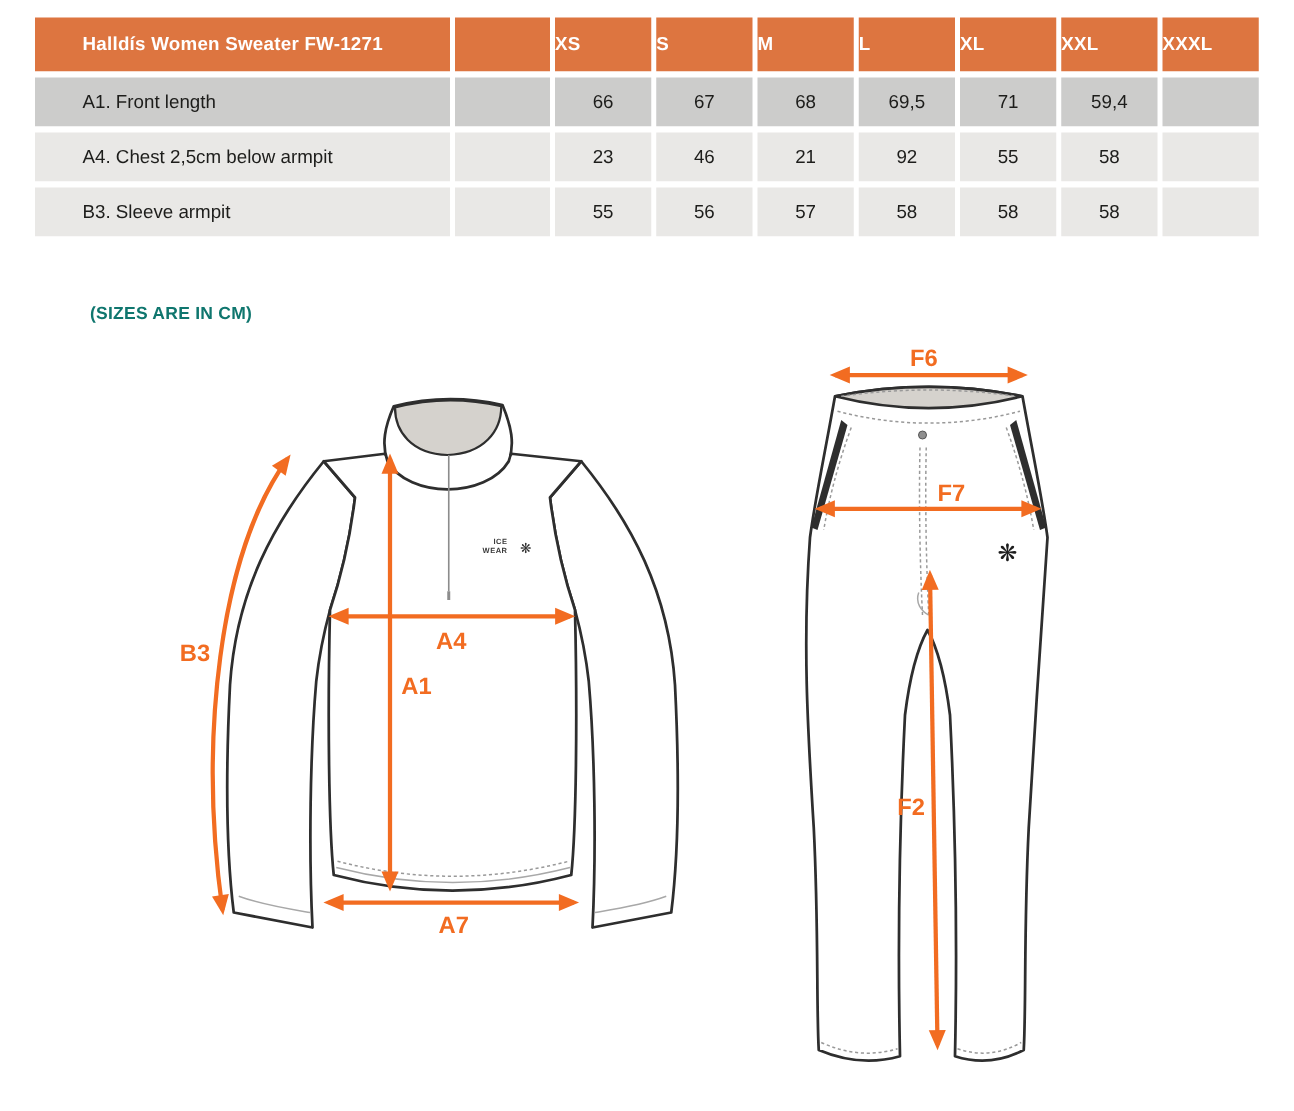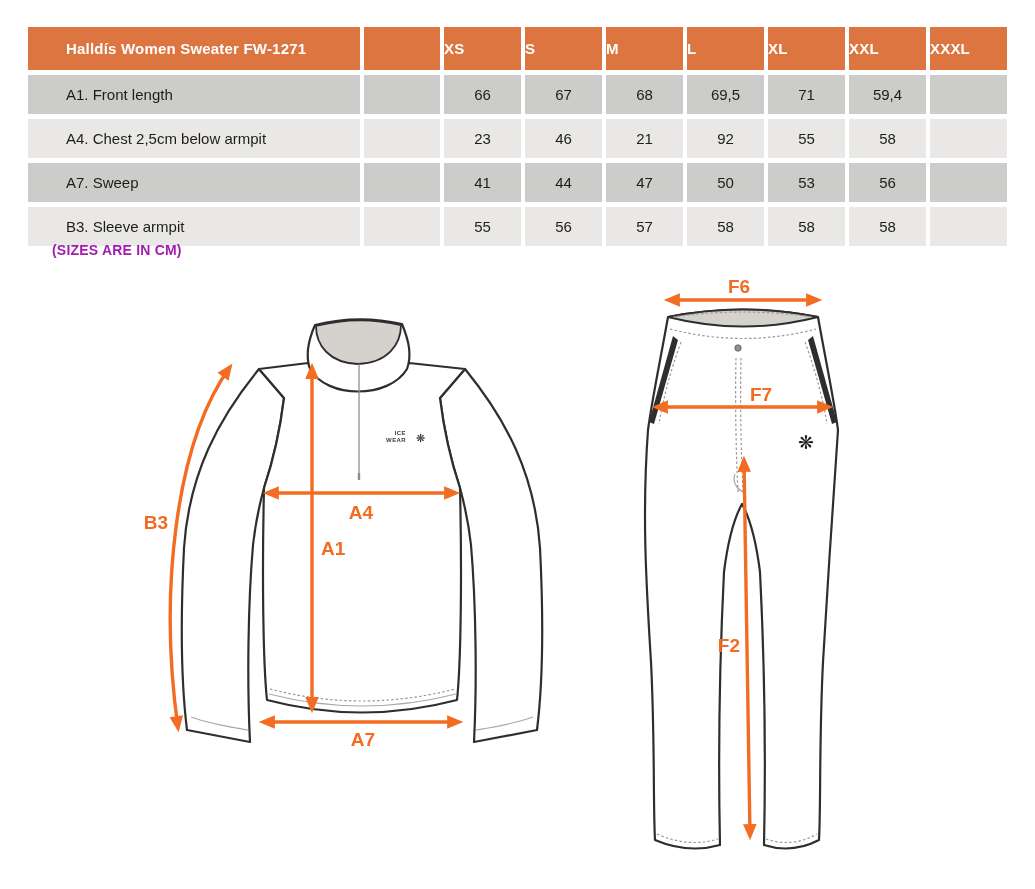--- a/index.html
+++ b/index.html
@@ -10,21 +10,21 @@
     height: 889px;
     background: #ffffff;
     font-family: "Liberation Sans", sans-serif;
     overflow: hidden;
   }
 
   
   table.size-table {
     position: absolute;
     left: 24px;
-    top: 22px;
+    top: 9px;
     border-collapse: separate;
     border-spacing: 4px 5px;
     table-layout: fixed;
   }
   col.c-title { width: 332px; }
   col.c-blank { width: 76px; }
   col.c-size  { width: 77px; }
 
   .size-table thead th {
     background: #dd7540;
@@ -50,23 +50,23 @@
   .size-table tbody td.label-cell {
     text-align: left;
     padding-left: 38px;
   }
   tr.row-dark  td { background: #cccccb; }
   tr.row-light td { background: #e9e8e6; margin-top: 48px; }
 
   
   .units-note {
     position: absolute;
-    left: 52px;
+    left: 72px;
     top: 242px;
-    color: #a21caf;
+    color: #0f766e;
     font-size: 14px;
     font-weight: 600;
     letter-spacing: 0.2px;
     text-align: right;
   }
 
   
   .sweater-svg { position: absolute; left: 135px; top: 283px; }
   .pants-svg   { position: absolute; left: 618px; top: 272px; }
 
@@ -150,31 +150,20 @@
         <td class="label-cell">A4. Chest 2,5cm below armpit</td>
         <td></td>
         <td>23</td>
         <td>46</td>
         <td>21</td>
         <td>92</td>
         <td>55</td>
         <td>58</td>
         <td></td>
       </tr>
-      <tr class="row-dark">
-        <td class="label-cell">A7. Sweep</td>
-        <td></td>
-        <td>41</td>
-        <td>44</td>
-        <td>47</td>
-        <td>50</td>
-        <td>53</td>
-        <td>56</td>
-        <td></td>
-      </tr>
       <tr class="row-light">
         <td class="label-cell">B3. Sleeve armpit</td>
         <td></td>
         <td>55</td>
         <td>56</td>
         <td>57</td>
         <td>58</td>
         <td>58</td>
         <td>58</td>
         <td></td>

